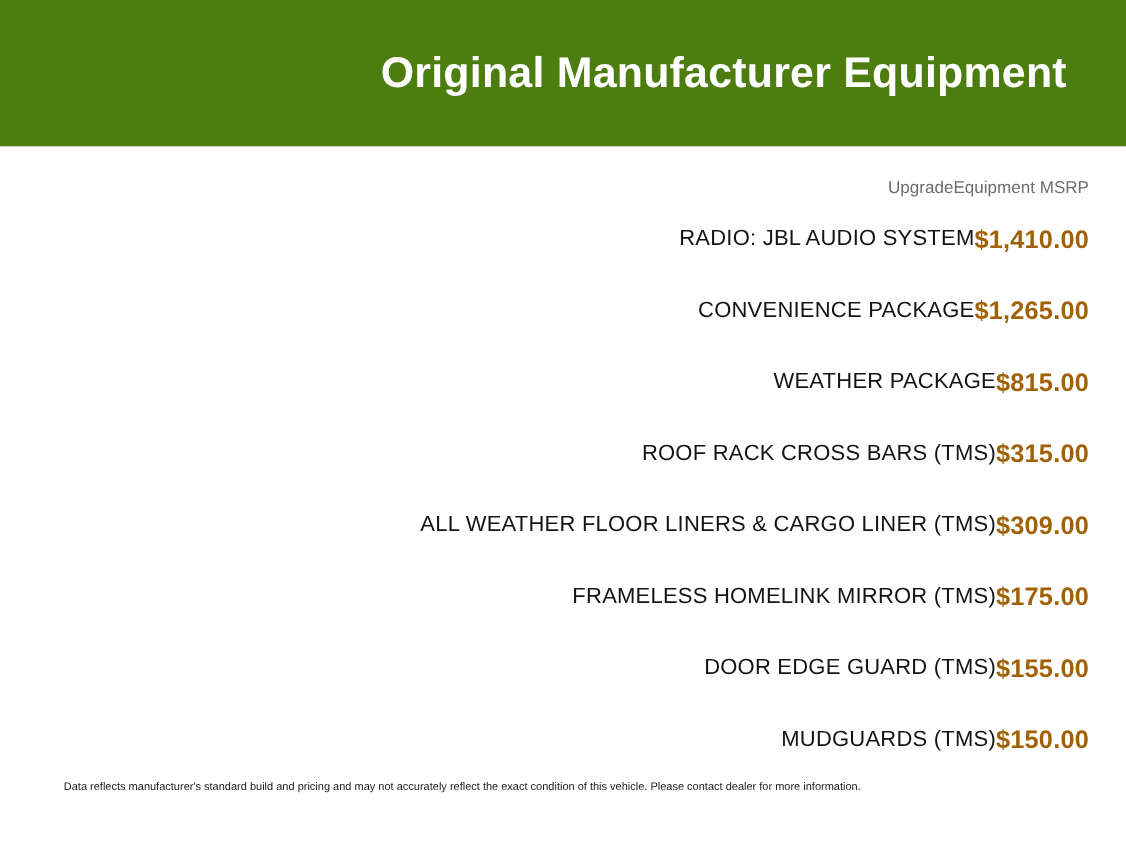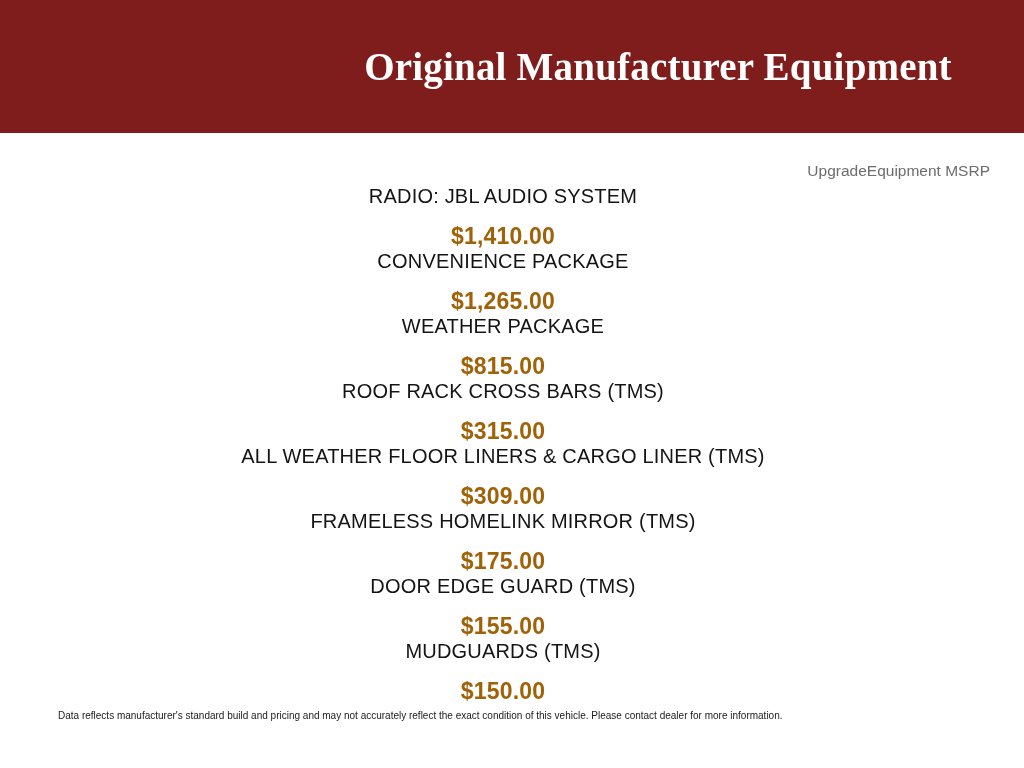--- a/index.html
+++ b/index.html
@@ -34,24 +34,23 @@
     justify-content: flex-end;
     align-items: center;
     padding-top: 24px;
     height: 52px;
     color: #6d6d6d;
     font-size: 15.5px;
   }
   .rows { }
   .equip-row {
     display: flex;
-    justify-content: space-between;
+    justify-content: flex-end;
     align-items: center;
     height: 65px;
-    flex-direction: column;
   }
   .equip-label {
     font-size: 20px;
     color: #141414;
     letter-spacing: 0.2px;
   }
   .equip-price {
     font-size: 23px;
     font-weight: bold;
     color: #a16207;
@@ -61,21 +60,21 @@
     margin-top: 5px;
     font-size: 10px;
     color: #1a1a1a;
     white-space: nowrap;
     margin-left: 42px;
   }
 </style>
 </head>
 <body>
 
-<div class="header" style="background: #7f1d1d; font-family: Liberation Serif, serif;">
+<div class="header" style="background: #4d7c0f;">
   <h1 style="color: rgb(255, 255, 255);">Original Manufacturer Equipment</h1>
 </div>
 
 <div class="content">
   <div class="cols-row">
     <span>Upgrade</span>
     <span>Equipment MSRP</span>
   </div>
   <div class="rows">
       <div class="equip-row">

